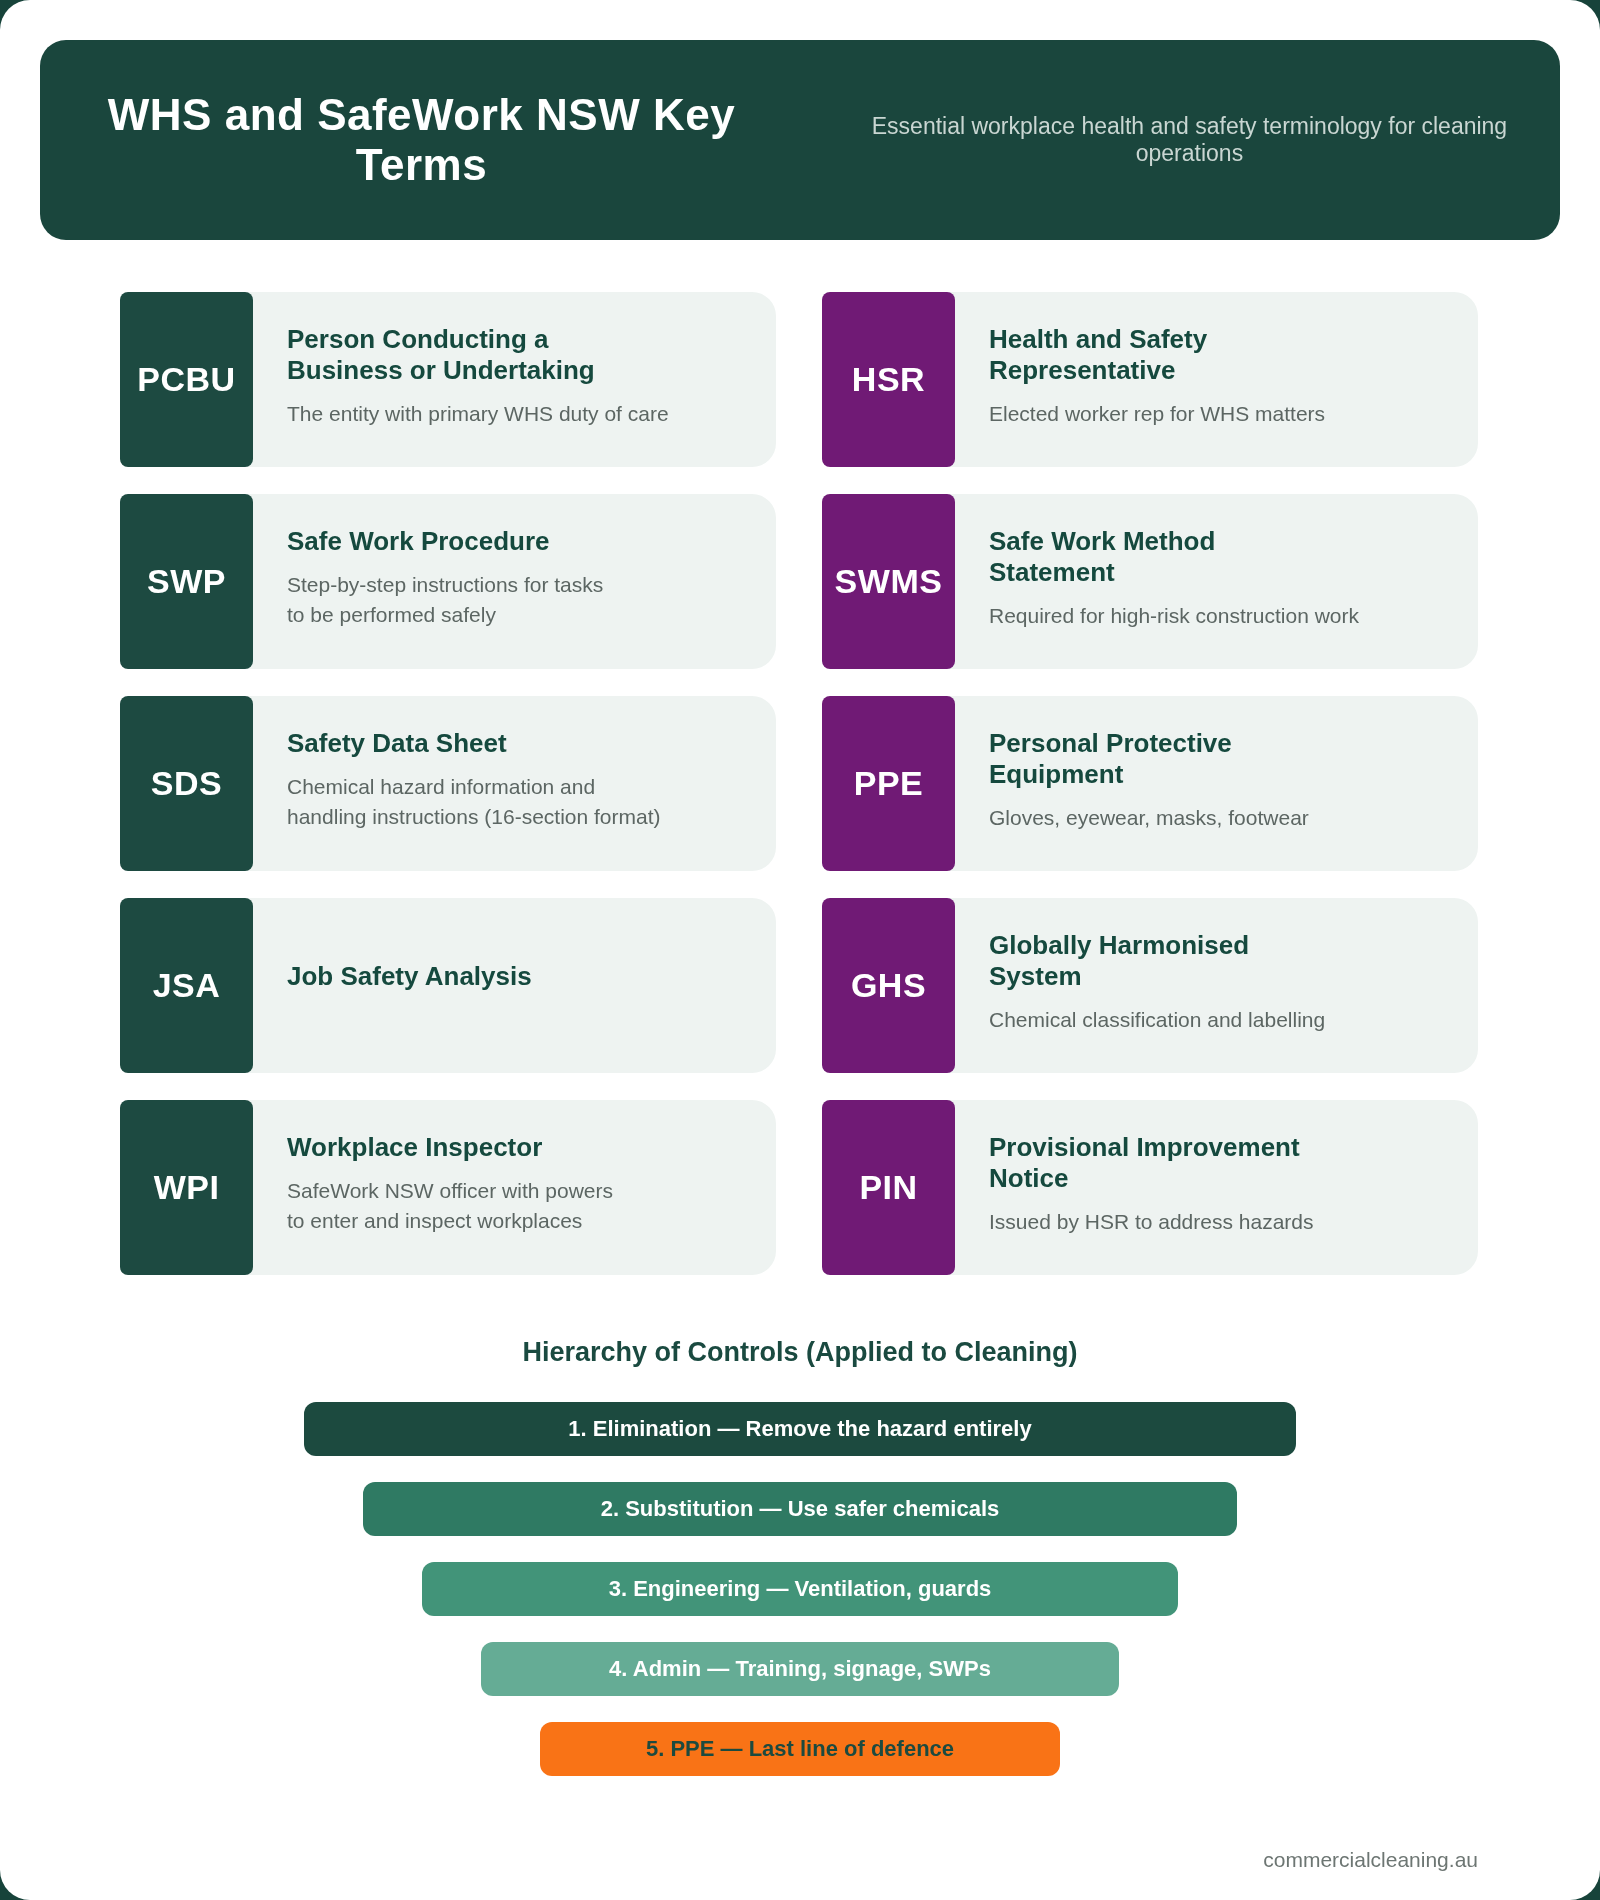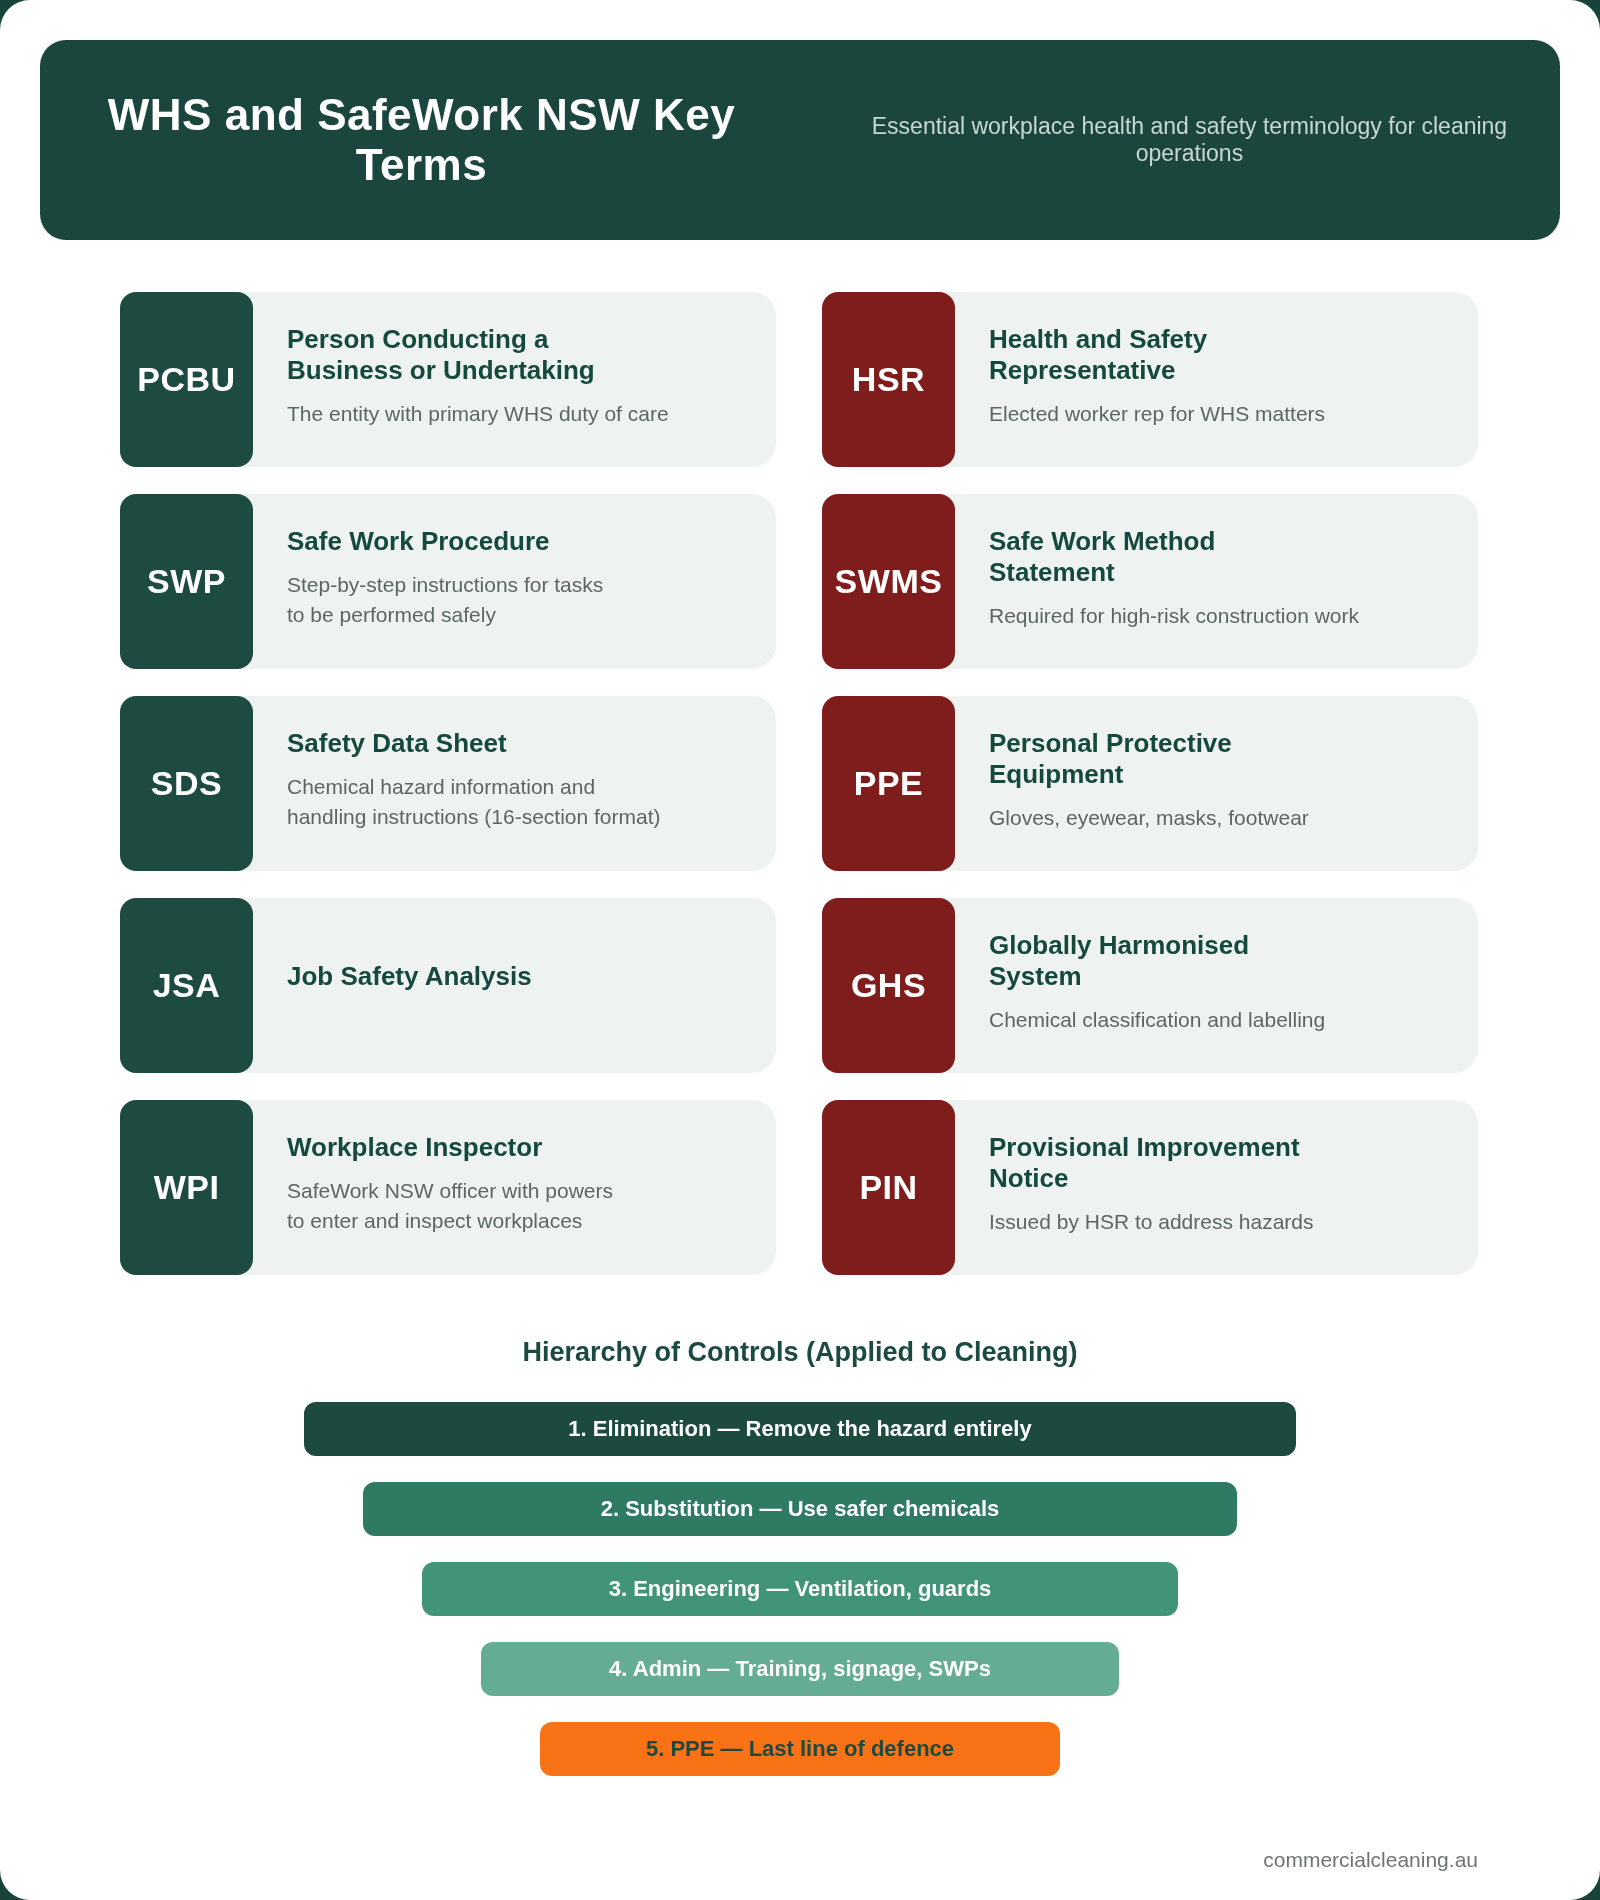--- a/index.html
+++ b/index.html
@@ -44,28 +44,28 @@
   }
   .card {
     height: 175px;
     background: #eef3f1;
     border-radius: 24px;
     display: flex;
     align-items: stretch;
   }
   .badge {
     flex: 0 0 133px;
-    border-radius: 16px;
+    border-radius: 8px;
     display: flex; align-items: center; justify-content: center;
     color: #ffffff;
     font-size: 34px; font-weight: bold;
     letter-spacing: 0.5px;
   }
   .badge.dark   { background: #1d4a41; }
-  .badge.medium { background: #7f1d1d; }
+  .badge.medium { background: #701a75; }
   .card .body {
     flex: 1;
     display: flex; flex-direction: column; justify-content: center;
     padding: 10px 24px 16px 34px;
   }
   .card .t {
     margin: 0 0 12px 0;
     color: #15493e;
     font-size: 26px; font-weight: bold;
     line-height: 1.22;

